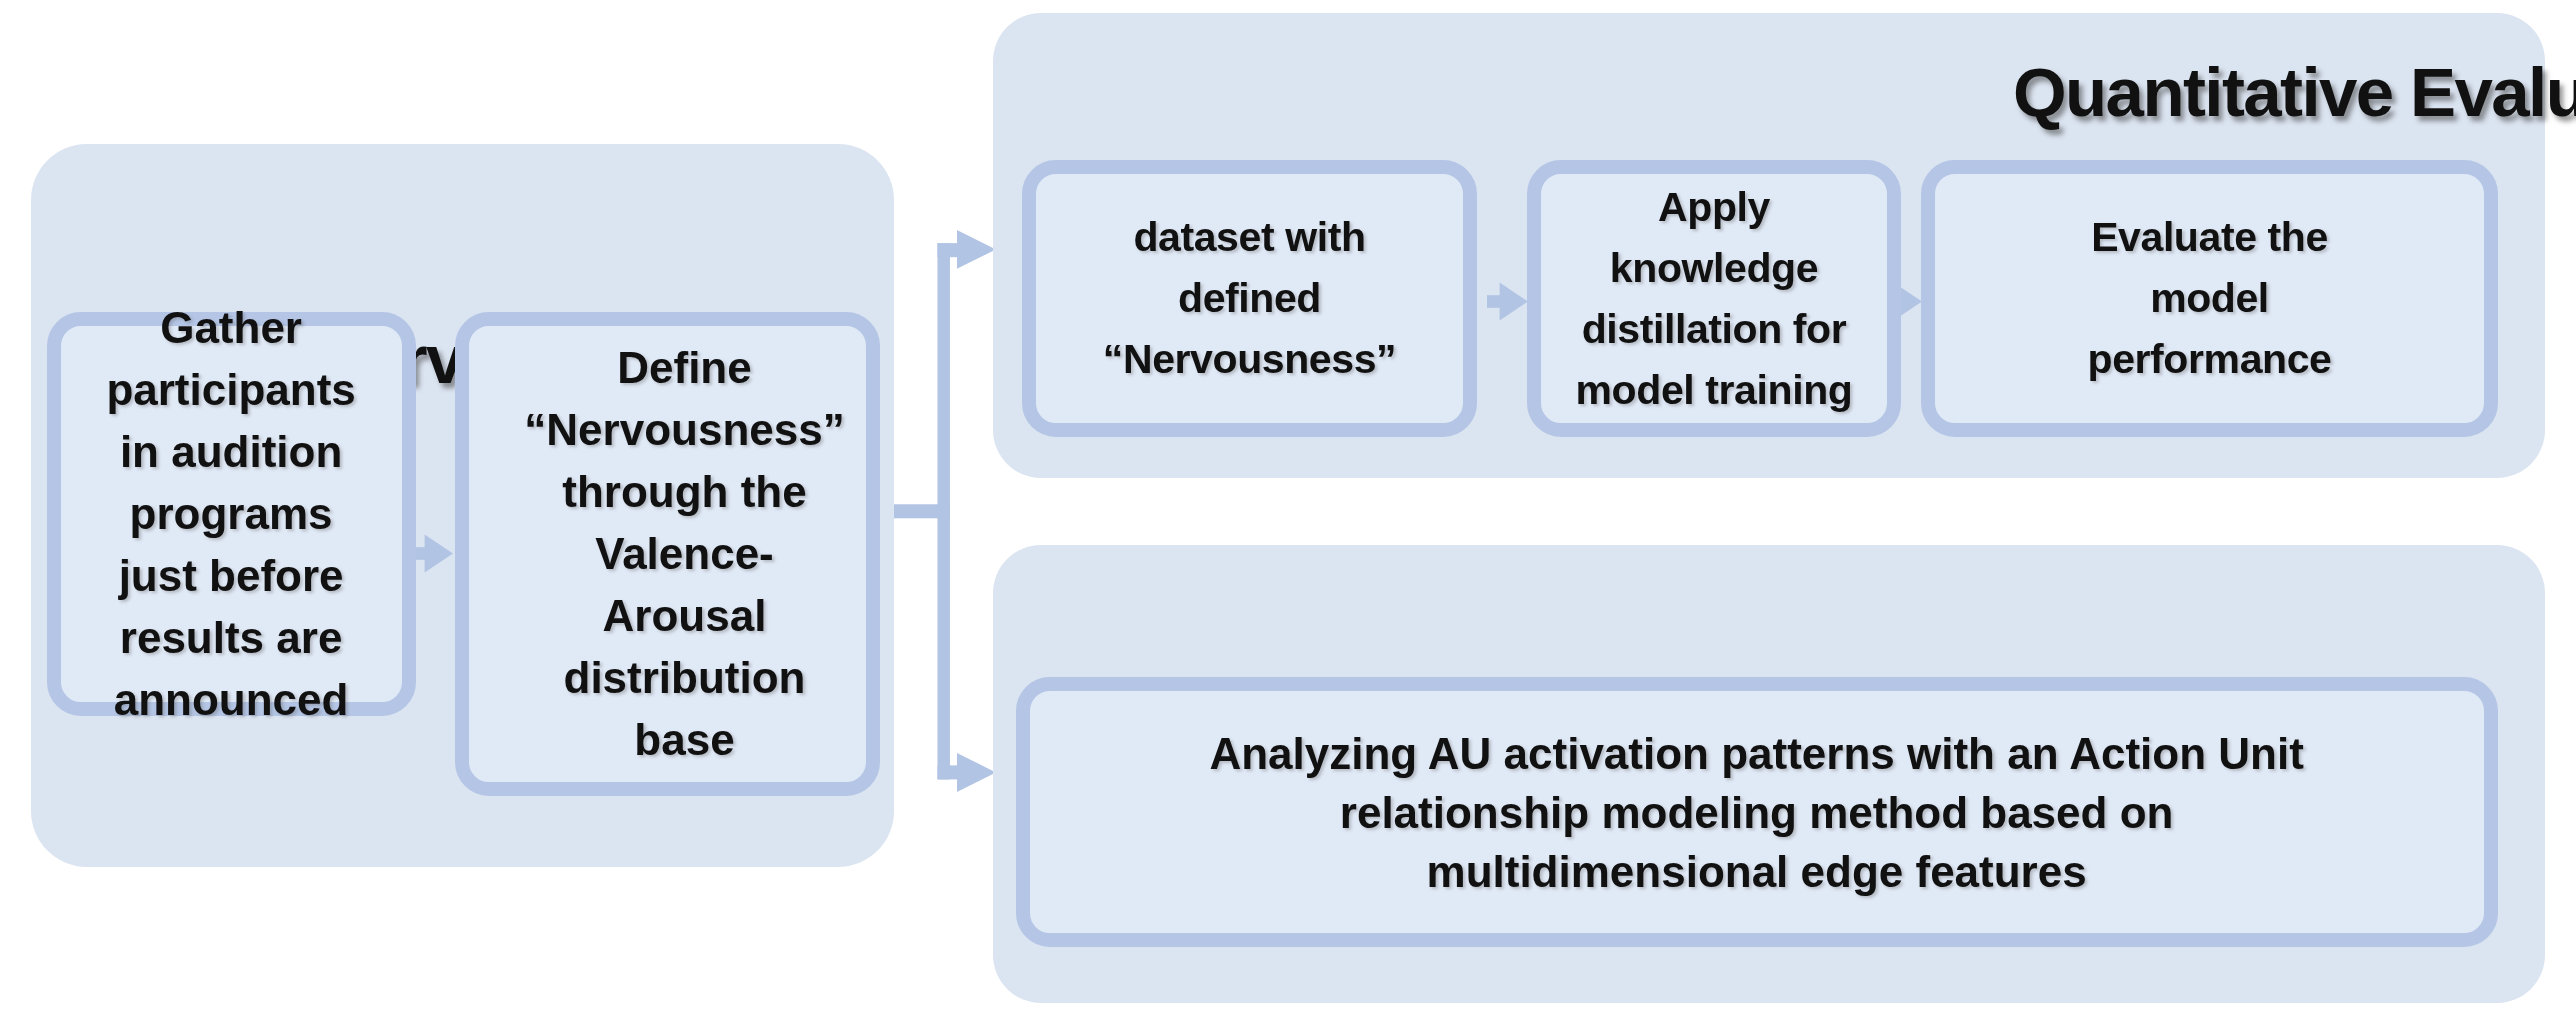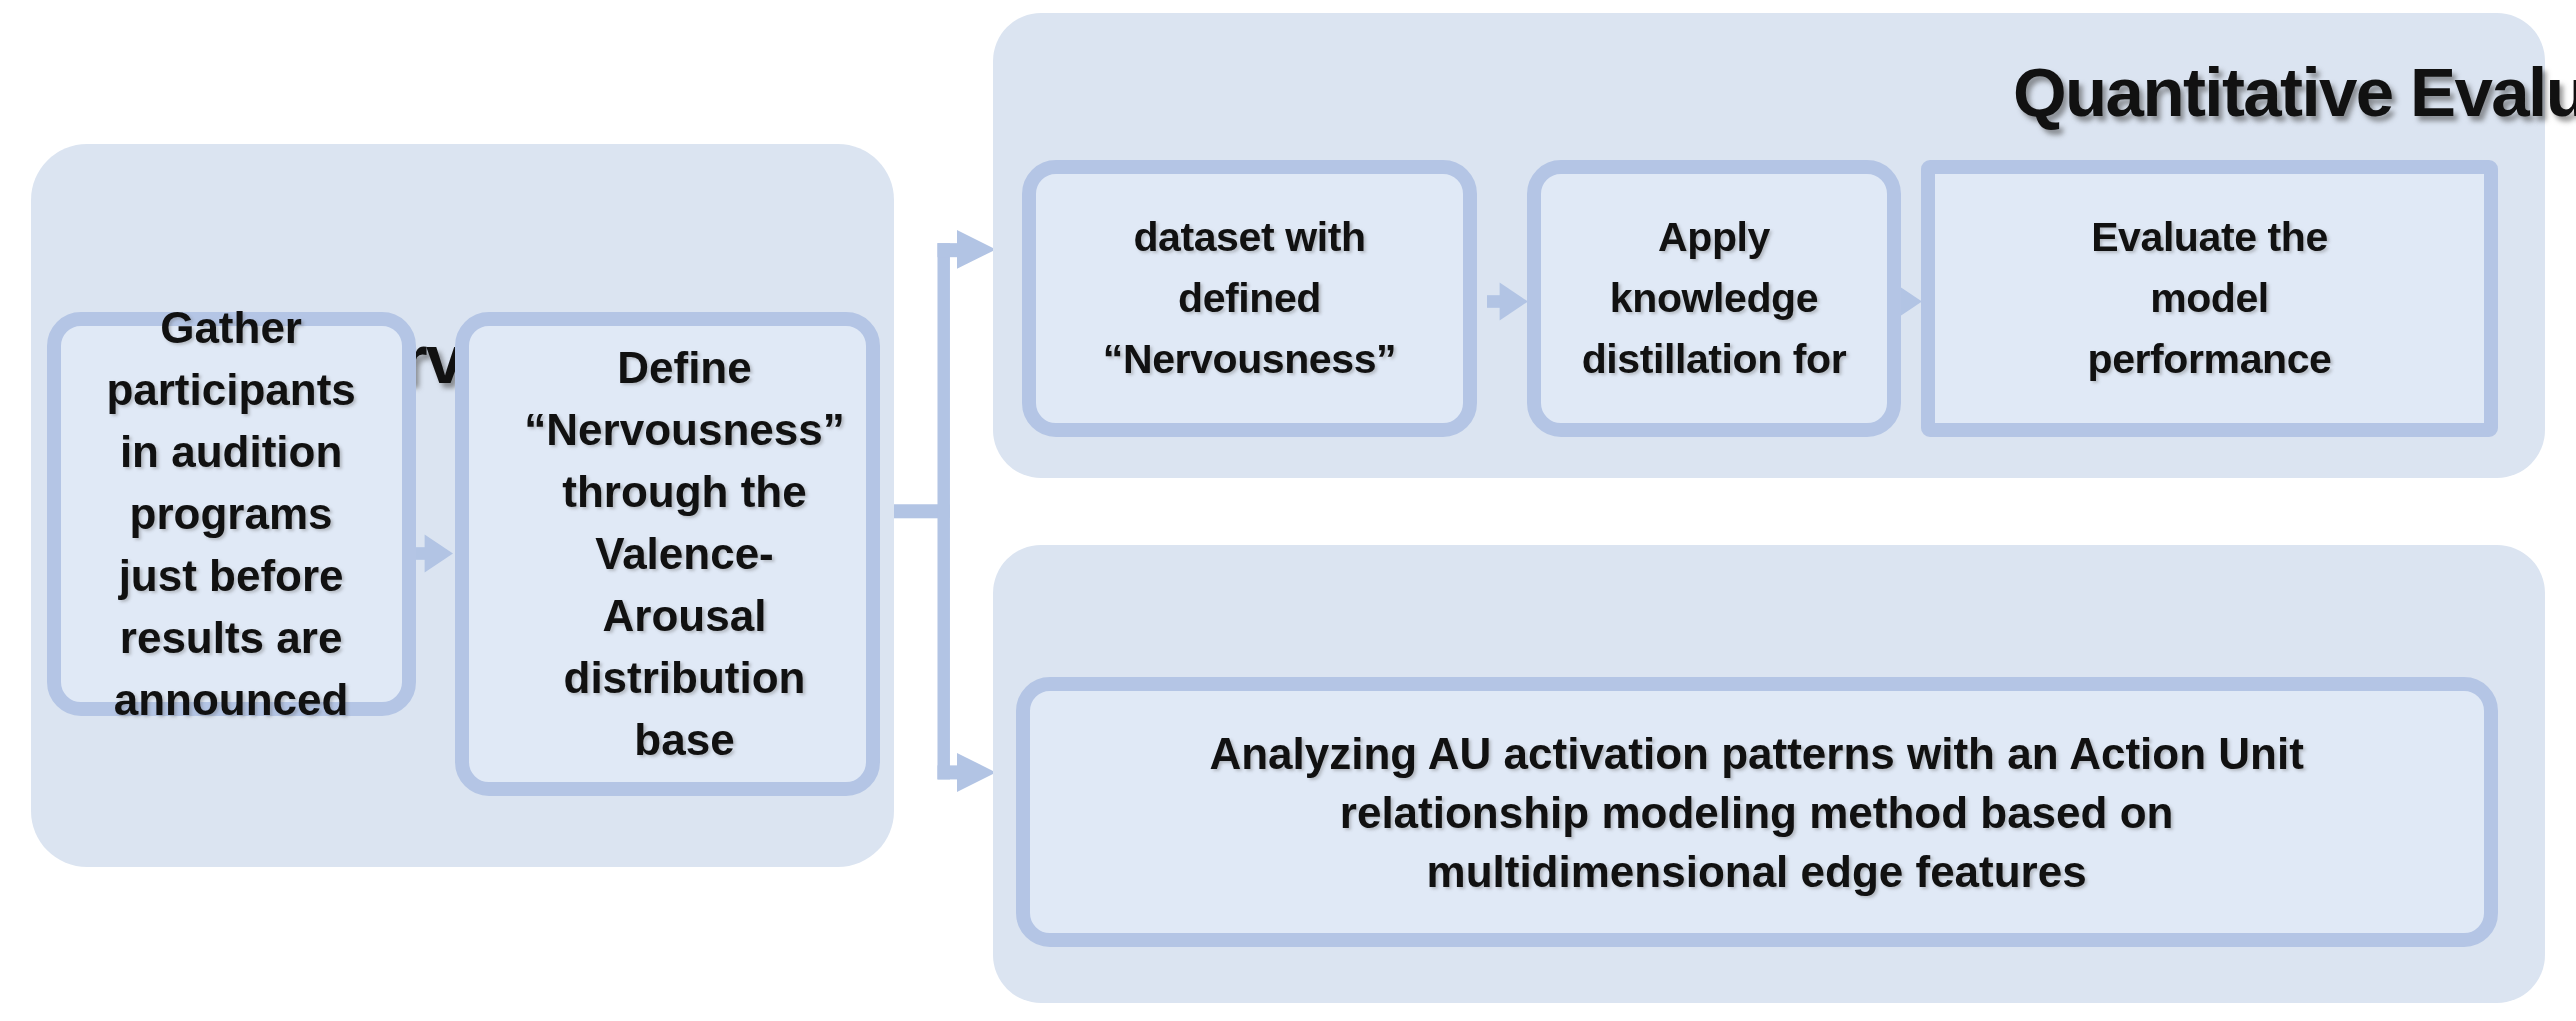--- a/index.html
+++ b/index.html
@@ -65,21 +65,21 @@
   #arrow-define{left:413px;top:534px;}
 
   
   #branch-connector{left:889px;top:226px;}
 
   
   #panel-quant{left:993px;top:13.3px;width:1552px;height:465px;}
   #title-quant{left:1020px;top:45px;}
   #box-label{left:1022px;top:160px;width:455px;height:277px;}
   #box-apply{left:1528px;top:160px;width:374px;height:277px;}
-  #box-evaluate{left:1921px;top:160px;width:577px;height:277px;border-radius:9px;}
+  #box-evaluate{left:1921px;top:160px;width:577px;height:277px;}
 
   
   #panel-qual{left:993px;top:545px;width:1552px;height:458px;}
   #box-analyze{left:1016px;top:676px;width:1482px;height:270px;justify-content:center;}
 </style>
 </head>
 <body>
 
 <div class="stage">
 
@@ -136,20 +136,21 @@
     <div id="box-label" class="node" style="left:29px;top:147px;">
       <div class="ln ln-quant">dataset with</div>
       <div class="ln ln-quant">defined</div>
       <div class="ln ln-quant">“Nervousness”</div>
     </div>
 
     <div id="box-apply" class="node" style="left:534px;top:147px;">
       <div class="ln ln-quant">Apply</div>
       <div class="ln ln-quant">knowledge</div>
       <div class="ln ln-quant">distillation for</div>
+      <div class="ln ln-quant">model training</div>
     </div>
 
     <div id="box-evaluate" class="node" style="left:928px;top:147px;">
       <div class="ln ln-quant">Evaluate the</div>
       <div class="ln ln-quant">model</div>
       <div class="ln ln-quant">performance</div>
     </div>
   </section>
 
   <section id="panel-qual" class="panel panel-round-md">

